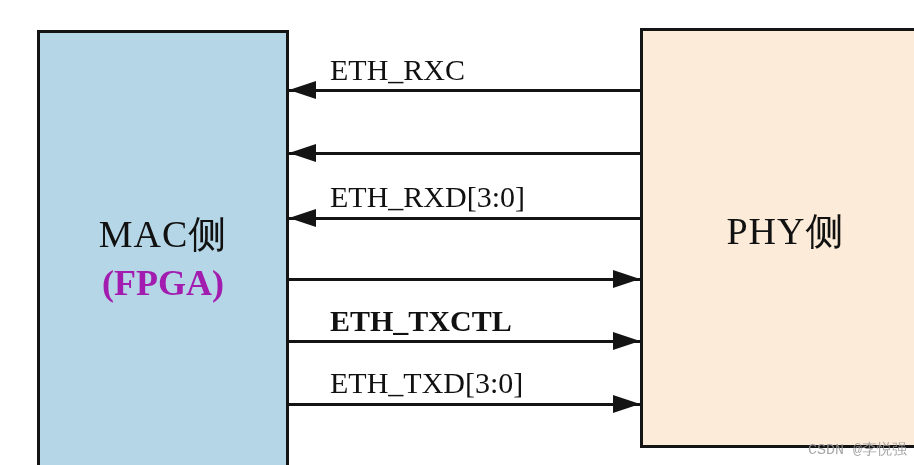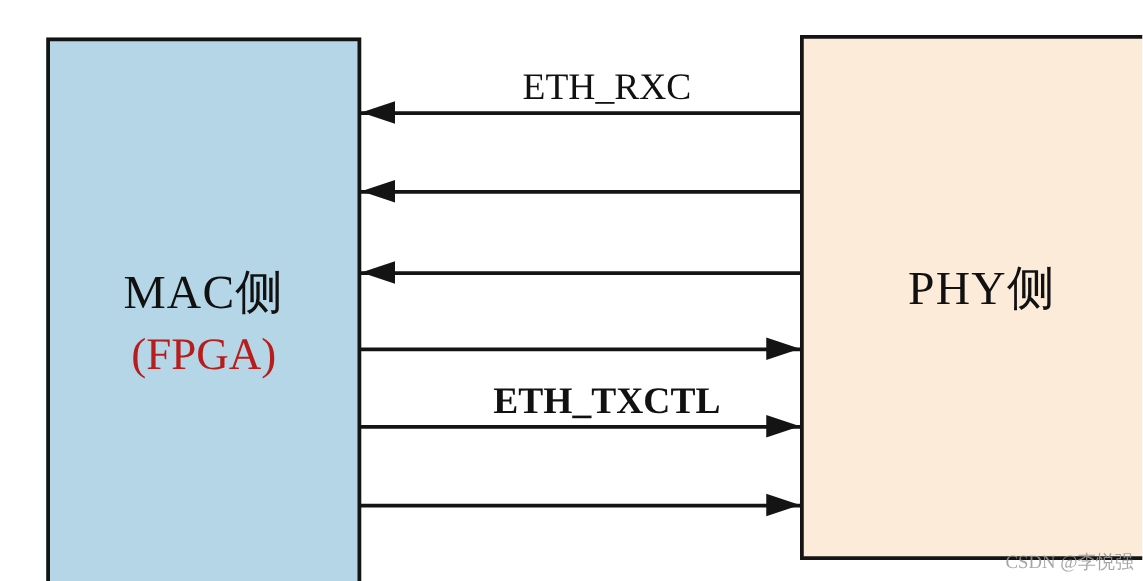--- a/index.html
+++ b/index.html
@@ -41,30 +41,30 @@
   }
   .box-title {
     font-size: 38px;
     line-height: 50px;
     color: #111111;
     letter-spacing: 1px;
   }
   .box-subtitle {
     font-size: 36px;
     line-height: 48px;
-    color: #b91c1c;
+    color: #a21caf;
+    font-weight: bold;
   }
   .box-phy .box-title {
     margin-top: -14px;
   }
   .sig-label {
     position: absolute;
     left: 288px;
     width: 353px;
-    text-align: center;
     padding-left: 42px;
     box-sizing: border-box;
     font-size: 30px;
     line-height: 34px;
     color: #111111;
     white-space: nowrap;
   }
   .sig-line {
     position: absolute;
     left: 288px;
@@ -84,21 +84,21 @@
     border-right: 27px solid #141414;
   }
   .sig-head.right {
     left: 613px;
     border-left: 27px solid #141414;
   }
   .watermark {
     position: absolute;
     right: 7px;
     top: 440px;
-    font-family: Liberation Serif, serif;
+    font-family: Liberation Mono, monospace;
     font-size: 15px;
     color: rgba(150, 150, 150, 0.85);
     white-space: nowrap;
   }
 </style>
 </head>
 <body>
 
 <div class="canvas">
 
@@ -111,28 +111,30 @@
     <div class="box-title">PHY侧</div>
   </div>
 
   <div class="sig-label" style="top:53px;">ETH_RXC</div>
   <div class="sig-line" style="top:89px;"></div>
   <div class="sig-head left" style="top:81px;"></div>
 
   <div class="sig-line" style="top:152px;"></div>
   <div class="sig-head left" style="top:144px;"></div>
 
+  <div class="sig-label" style="top:180px;">ETH_RXD[3:0]</div>
   <div class="sig-line" style="top:217px;"></div>
   <div class="sig-head left" style="top:209px;"></div>
 
   <div class="sig-line" style="top:278px;"></div>
   <div class="sig-head right" style="top:270px;"></div>
 
   <div class="sig-label" style="top:304px;font-weight:bold;">ETH_TXCTL</div>
   <div class="sig-line" style="top:340px;"></div>
   <div class="sig-head right" style="top:332px;"></div>
 
+  <div class="sig-label" style="top:366px;">ETH_TXD[3:0]</div>
   <div class="sig-line" style="top:403px;"></div>
   <div class="sig-head right" style="top:395px;"></div>
 
   <div class="watermark">CSDN @李悦强</div>
 
 </div>
 
 </body></html>

